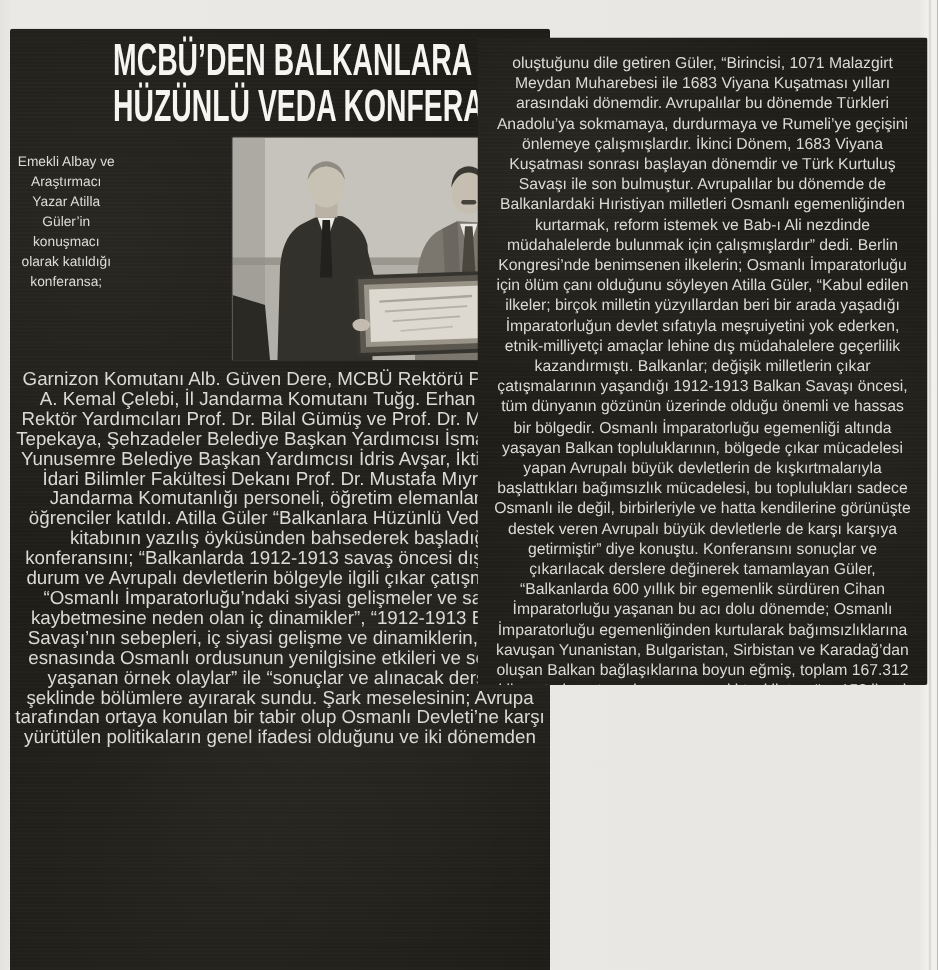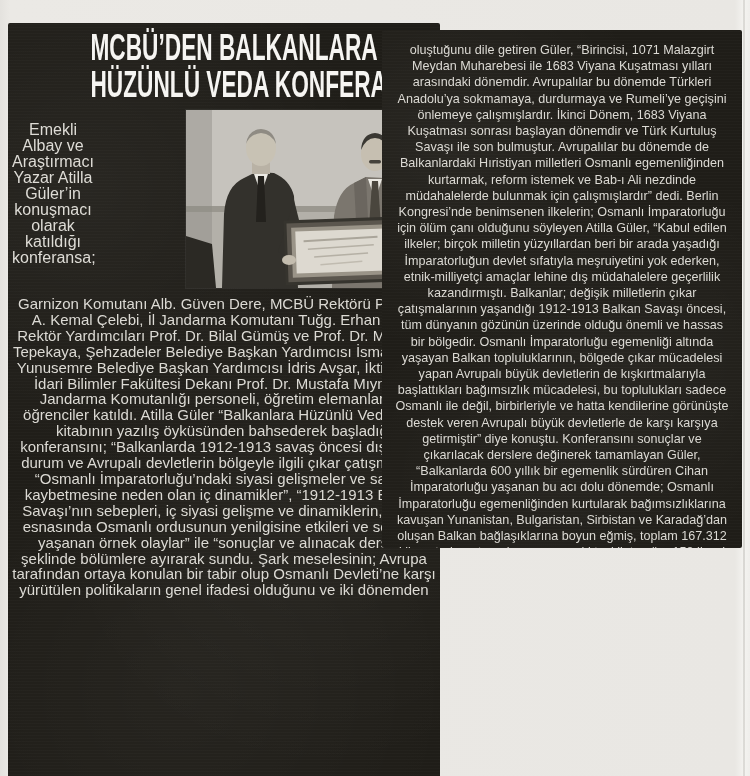--- a/index.html
+++ b/index.html
@@ -37,21 +37,21 @@
     font-size:17px;line-height:21.5px;text-align:center;color:#e3e1db;
   }
   .wrapflow{position:relative;min-height:184px;}
   .photo{
     position:absolute;top:2px;right:0;width:250px;height:178px;
     outline:1px solid rgba(255,255,255,.06);
   }
   .photo svg{display:block;width:100%;height:100%;}
   .strip{
     width:82px;min-height:186px;margin:0;padding-top:14px;box-sizing:border-box;
-    font-size:16px;line-height:16px;text-align:center;
+    font-size:11px;line-height:16px;text-align:center;
   }
   .bodytext{
     margin:2px 0 0;font-size:15px;line-height:15.9px;text-align:center;color:#dcdad4;
   }
   .col-right .bodytext{font-size:12.6px;line-height:16.2px;margin-top:2px;}
   .byline{letter-spacing:.3px;}
 </style>
 </head>
 <body>
 

